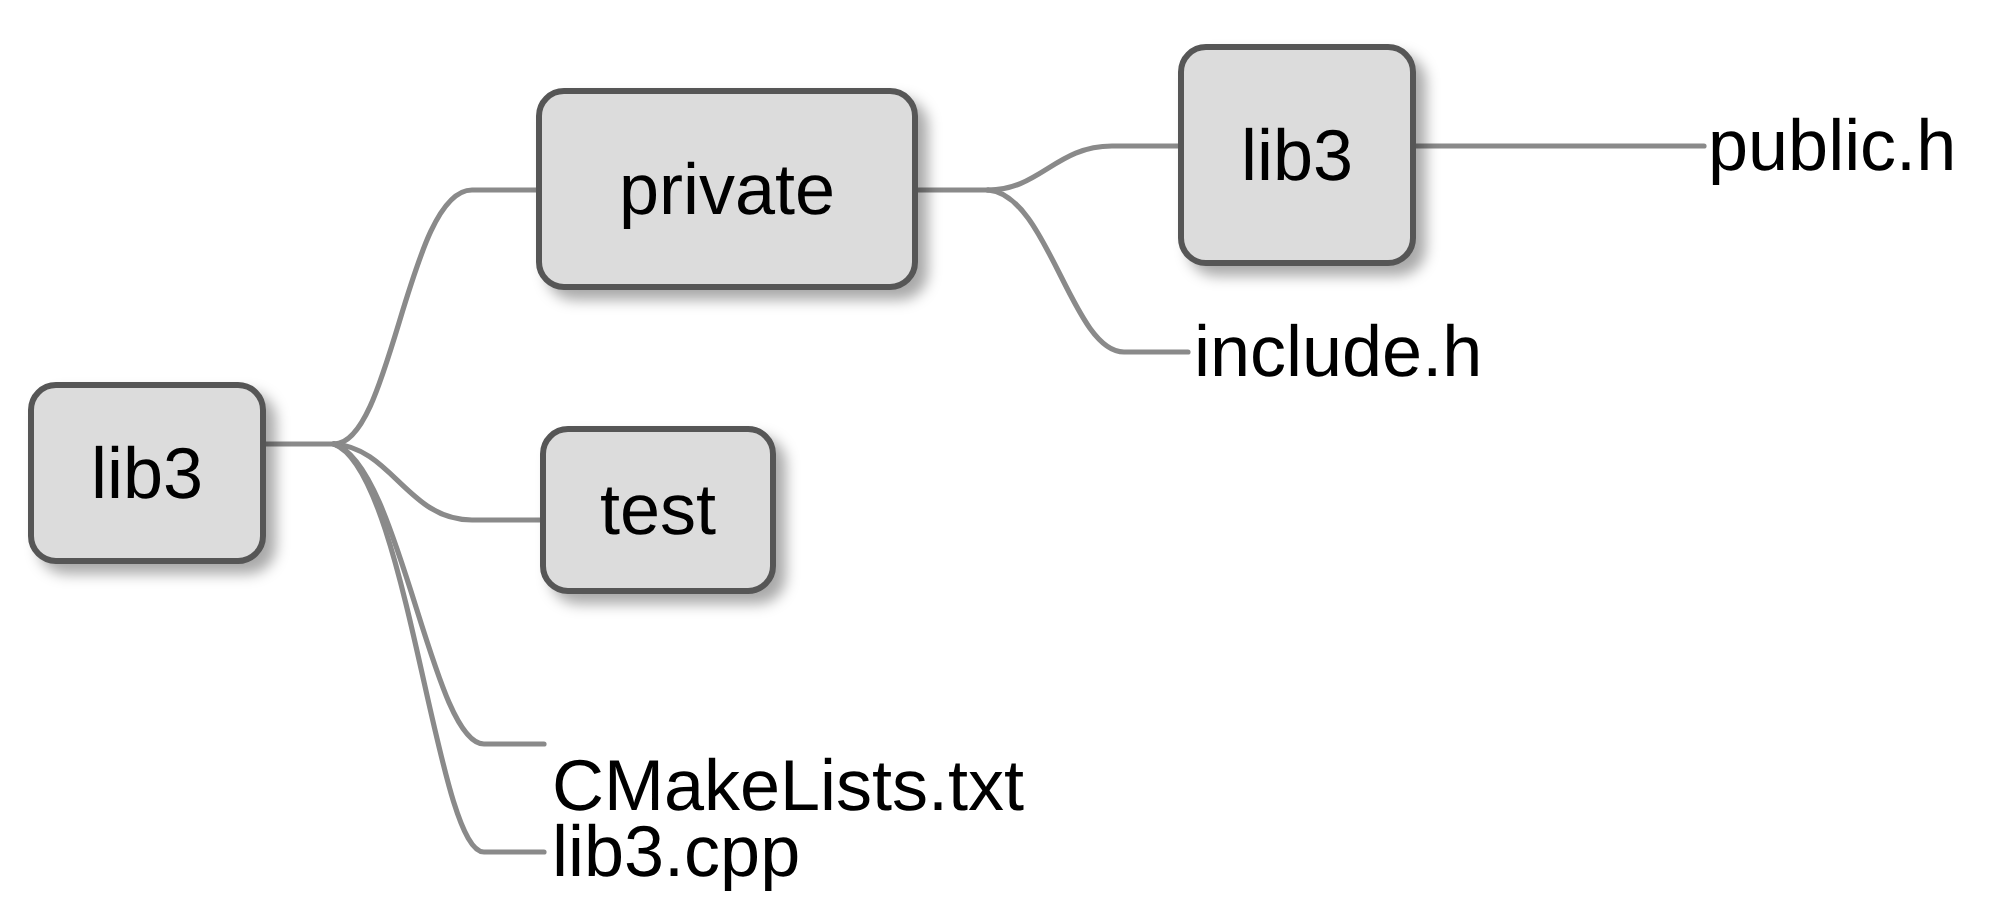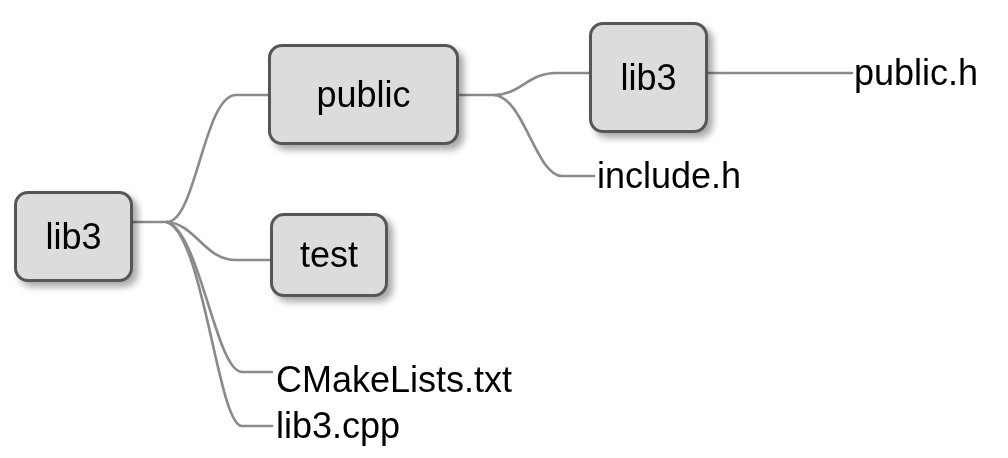--- a/index.html
+++ b/index.html
@@ -79,32 +79,32 @@
 
       <path d="M 708,73 L 852,73"></path>
     </g>
   </svg>
 
   <div class="node-box" style="left:14px; top:191px; width:119px; height:91px;">
     <span class="node-label">lib3</span>
   </div>
 
   <div class="node-box" style="left:268px; top:44px; width:191px; height:101px;">
-    <span class="node-label">public</span>
+    <span class="node-label">private</span>
   </div>
 
   <div class="node-box" style="left:589px; top:22px; width:119px; height:111px;">
     <span class="node-label">lib3</span>
   </div>
 
   <div class="node-box" style="left:270px; top:213px; width:118px; height:84px;">
     <span class="node-label">test</span>
   </div>
 
   <div class="leaf-label" style="left:854px; top:55px;text-align:right;">public.h</div>
 
   <div class="leaf-label" style="left:597px; top:158px;">include.h</div>
 
-  <div class="leaf-label" style="left:276px; top:362px;">CMakeLists.txt</div>
+  <div class="leaf-label" style="left:276px; top:375px;">CMakeLists.txt</div>
 
   <div class="leaf-label" style="left:276px; top:408px;">lib3.cpp</div>
 
 </div>
 
 </body></html>

